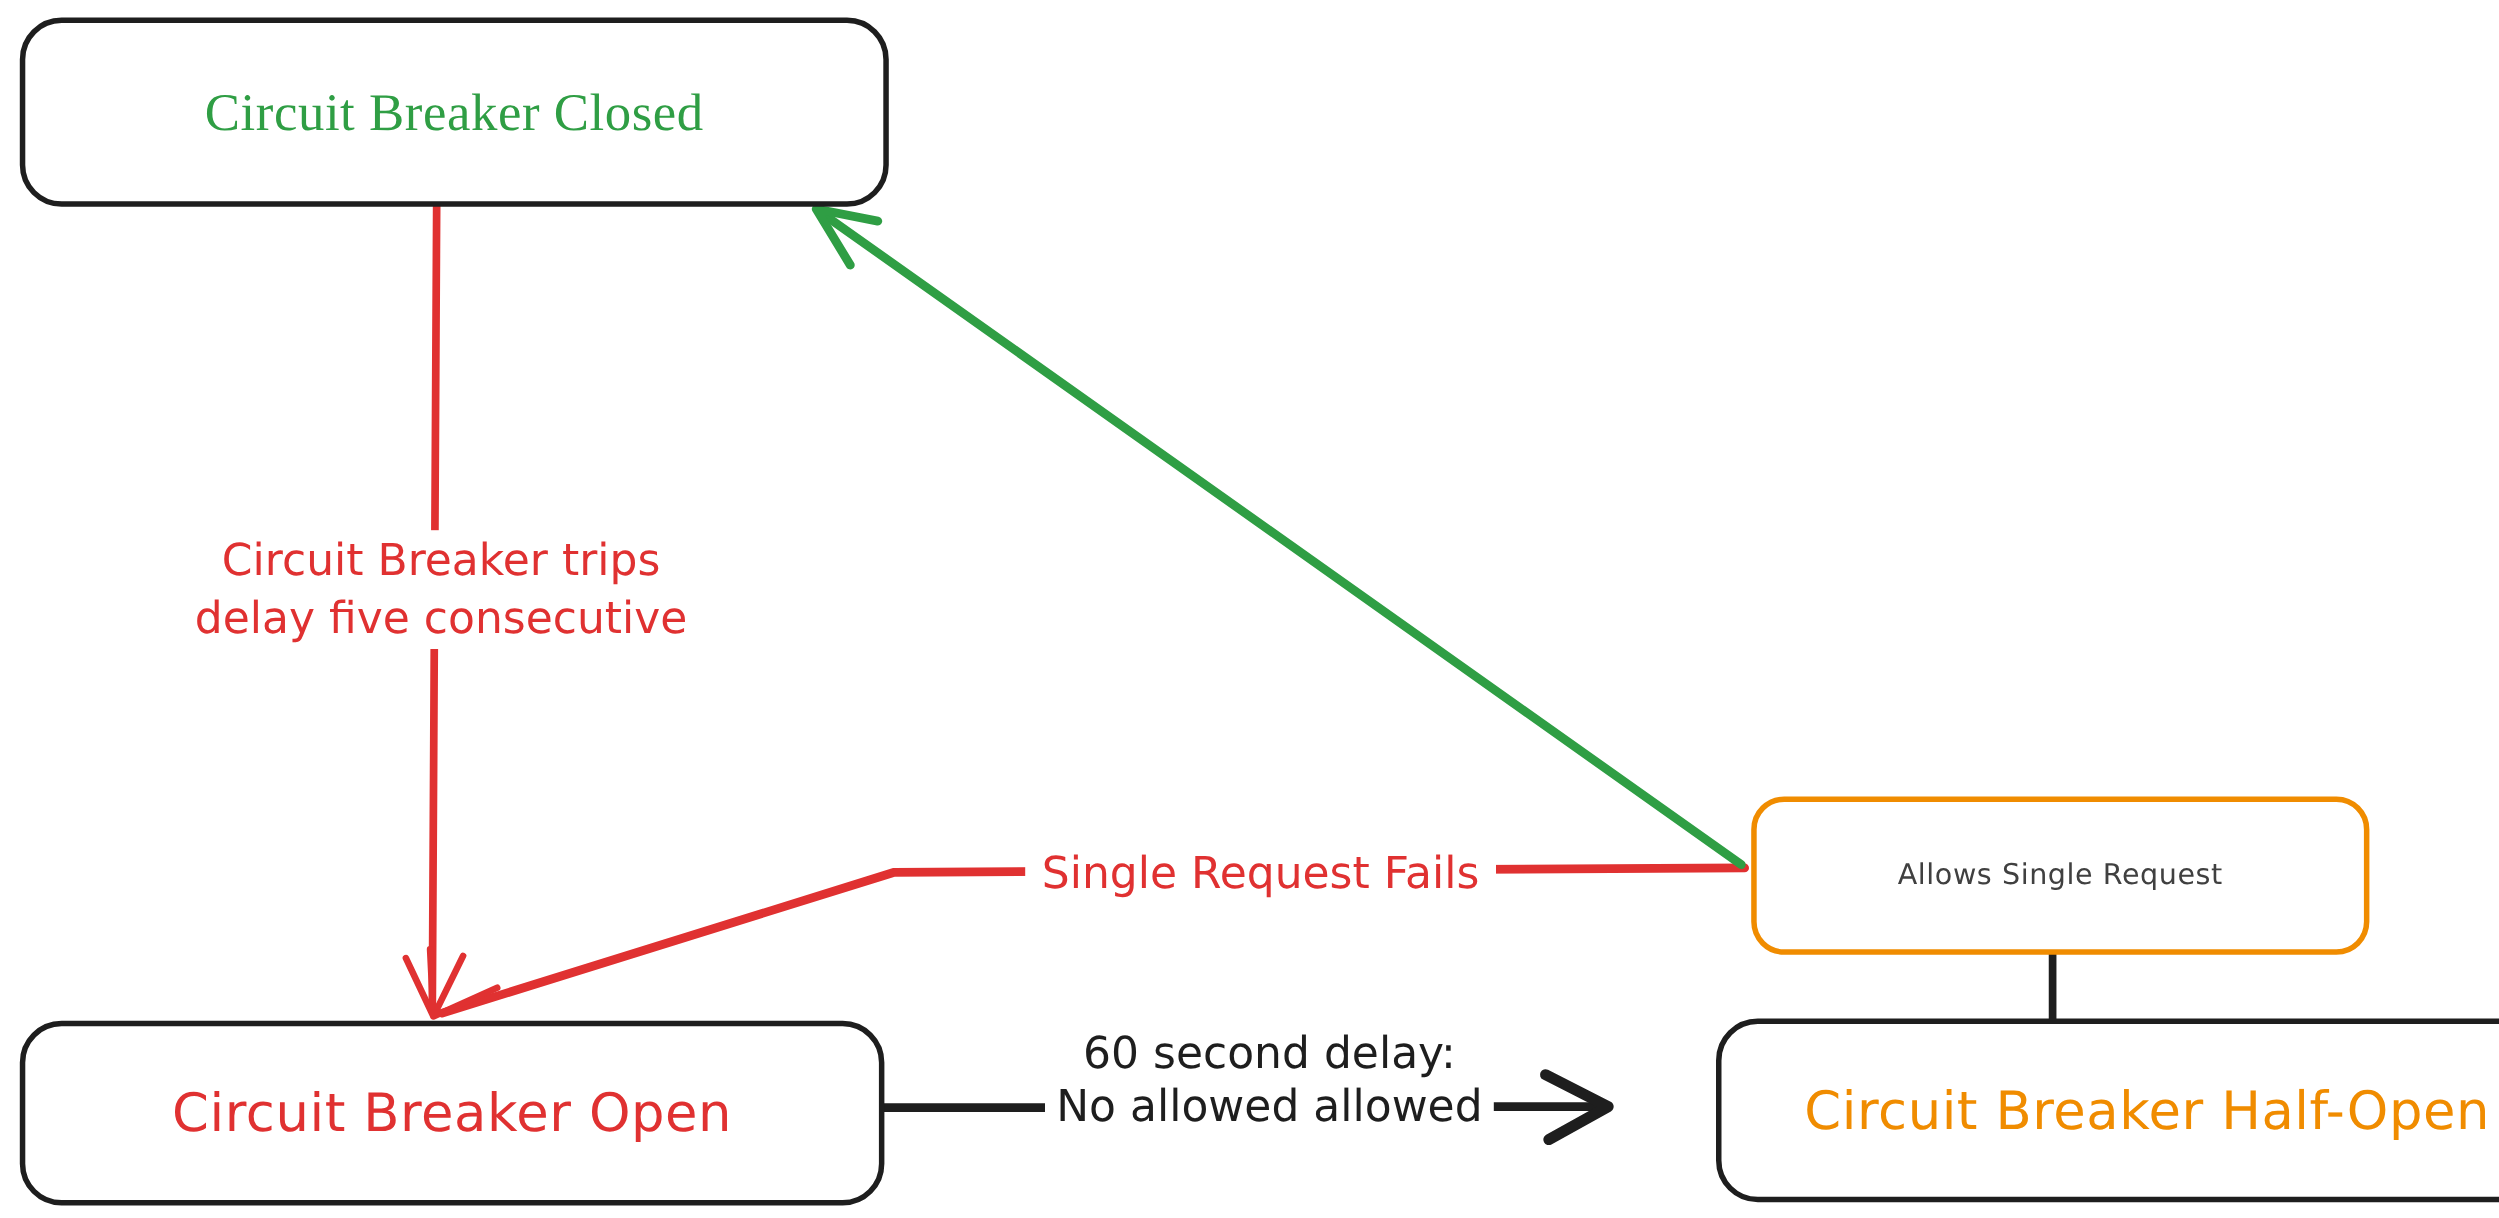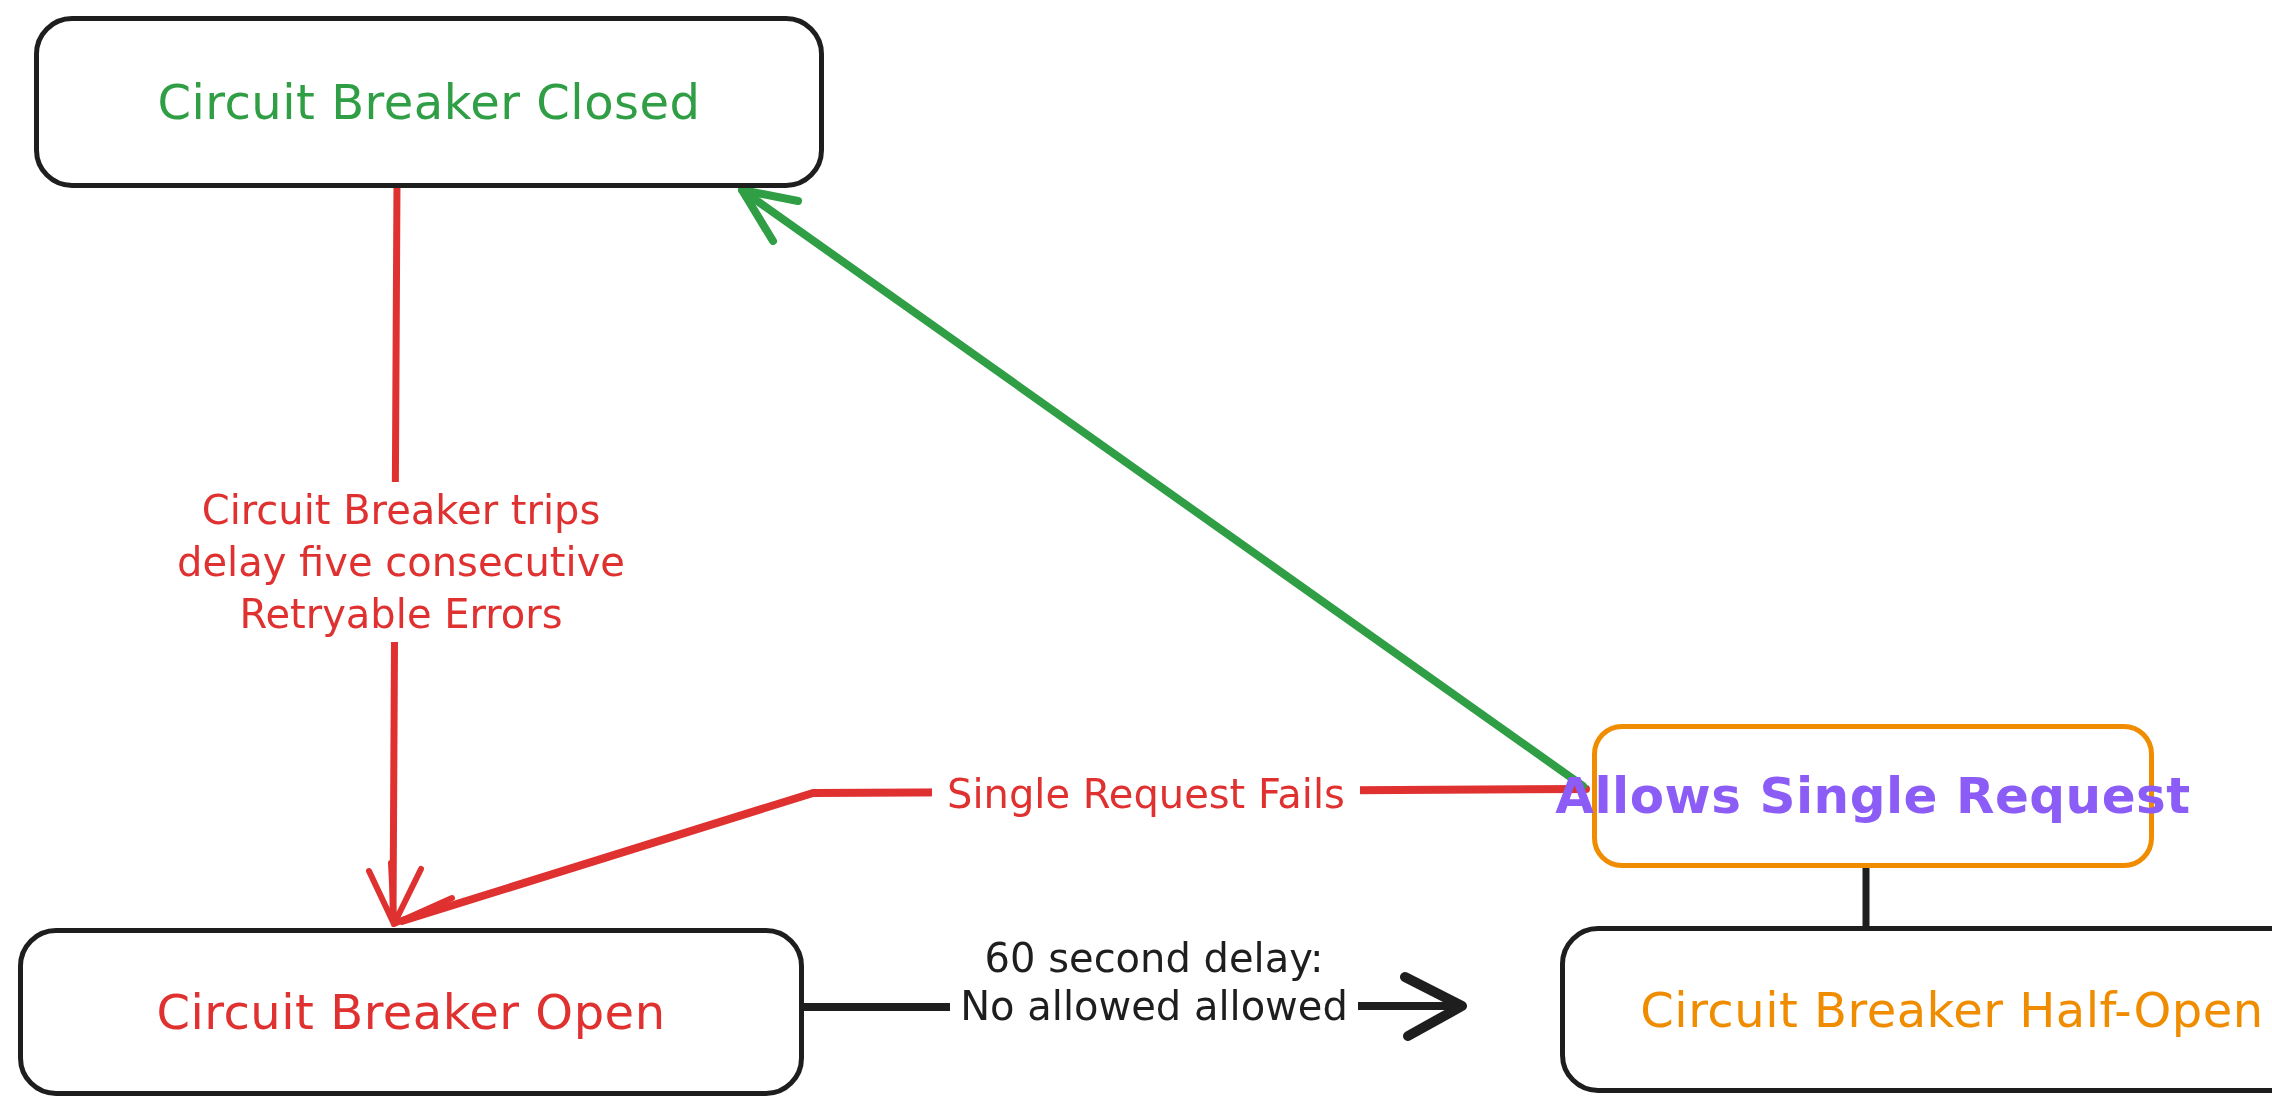--- a/index.html
+++ b/index.html
@@ -13,28 +13,28 @@
   .wires{position:absolute;left:0;top:0;z-index:1;}
   .node{
     position:absolute;z-index:2;
     display:flex;align-items:center;justify-content:center;
     background:#ffffff;
     border:5px solid #1e1e1e;
     border-radius:38px;
     text-align:center;
   }
   .node .label{font-size:48px;letter-spacing:.5px;white-space:nowrap;}
-  .node-closed{left:34px;top:16px;width:780px;height:162px;}
+  .node-closed{left:18px;top:16px;width:780px;height:162px;font-family:Liberation Serif, serif;}
   .node-closed .label{color:#2f9e44;}
   .node-open{left:18px;top:928px;width:776px;height:158px;}
   .node-open .label{color:#e03131;}
   .node-half-open{left:1560px;top:926px;width:774px;height:157px;}
   .node-half-open .label{color:#f08c00;}
   .node-allows{left:1592px;top:724px;width:552px;height:134px;border-color:#f08c00;border-radius:30px;}
-  .node-allows .label{font-size:50px;color:#8b5cf6;font-weight:bold;}
+  .node-allows .label{font-size:26px;color:#404040;}
   .edge-label{
     position:absolute;z-index:3;
     background:#ffffff;
     text-align:center;
     font-size:40px;
     padding:2px 4px;
     white-space:nowrap;
   }
   .edge-label .line{display:block;}
   .label-trips{left:158px;top:482px;width:478px;line-height:52px;color:#e03131;}
@@ -88,21 +88,20 @@
     <span class="label">Circuit Breaker Half-Open</span>
   </div>
 
   <div class="node node-allows">
     <span class="label">Allows Single Request</span>
   </div>
 
   <div class="edge-label label-trips">
     <span class="line">Circuit Breaker trips</span>
     <span class="line">delay five consecutive</span>
-    <span class="line">Retryable Errors</span>
   </div>
 
 
   <div class="edge-label label-fails">
     <span class="line">Single Request Fails</span>
   </div>
 
   <div class="edge-label label-delay">
     <span class="line">60 second delay:</span>
     <span class="line">No allowed allowed</span>

